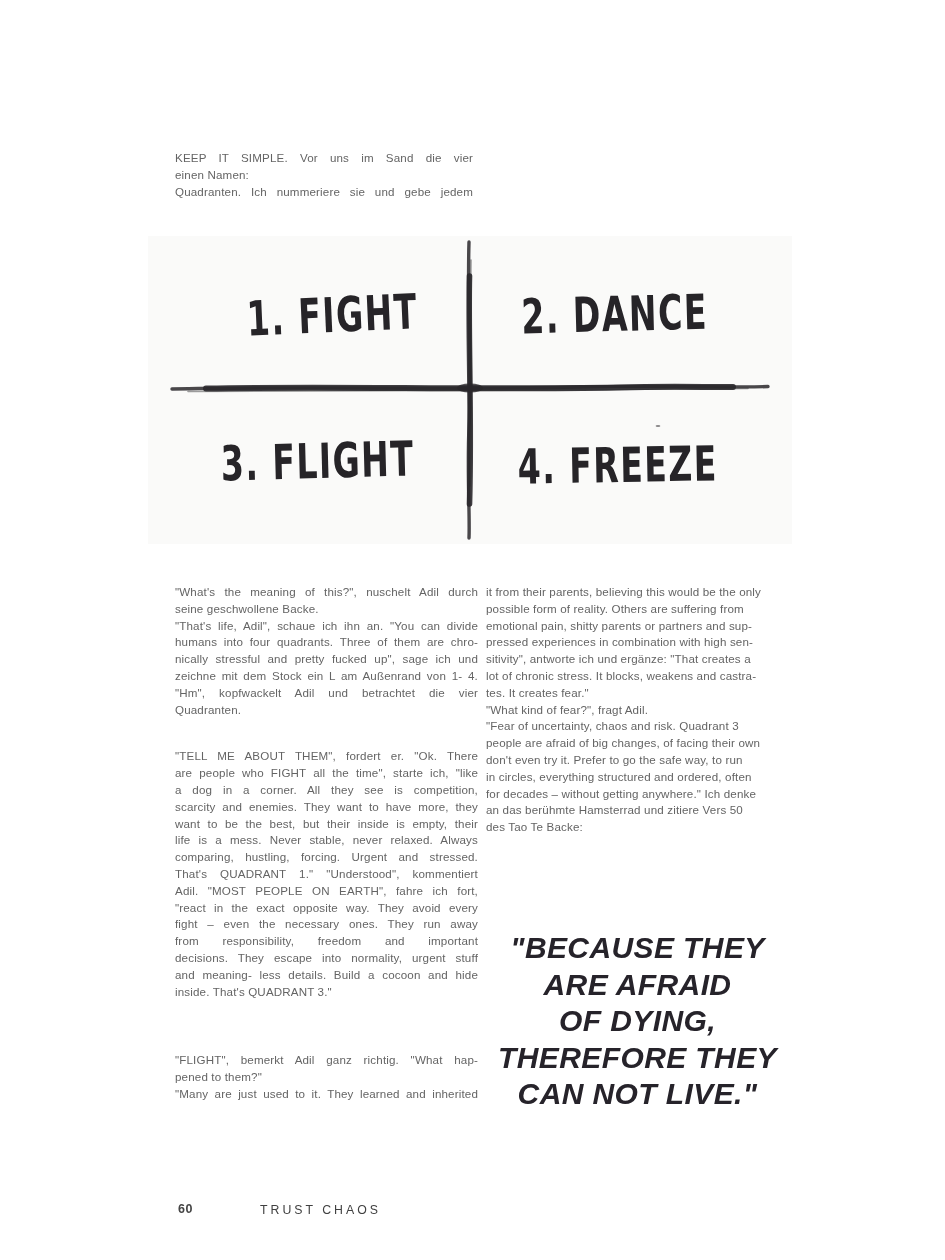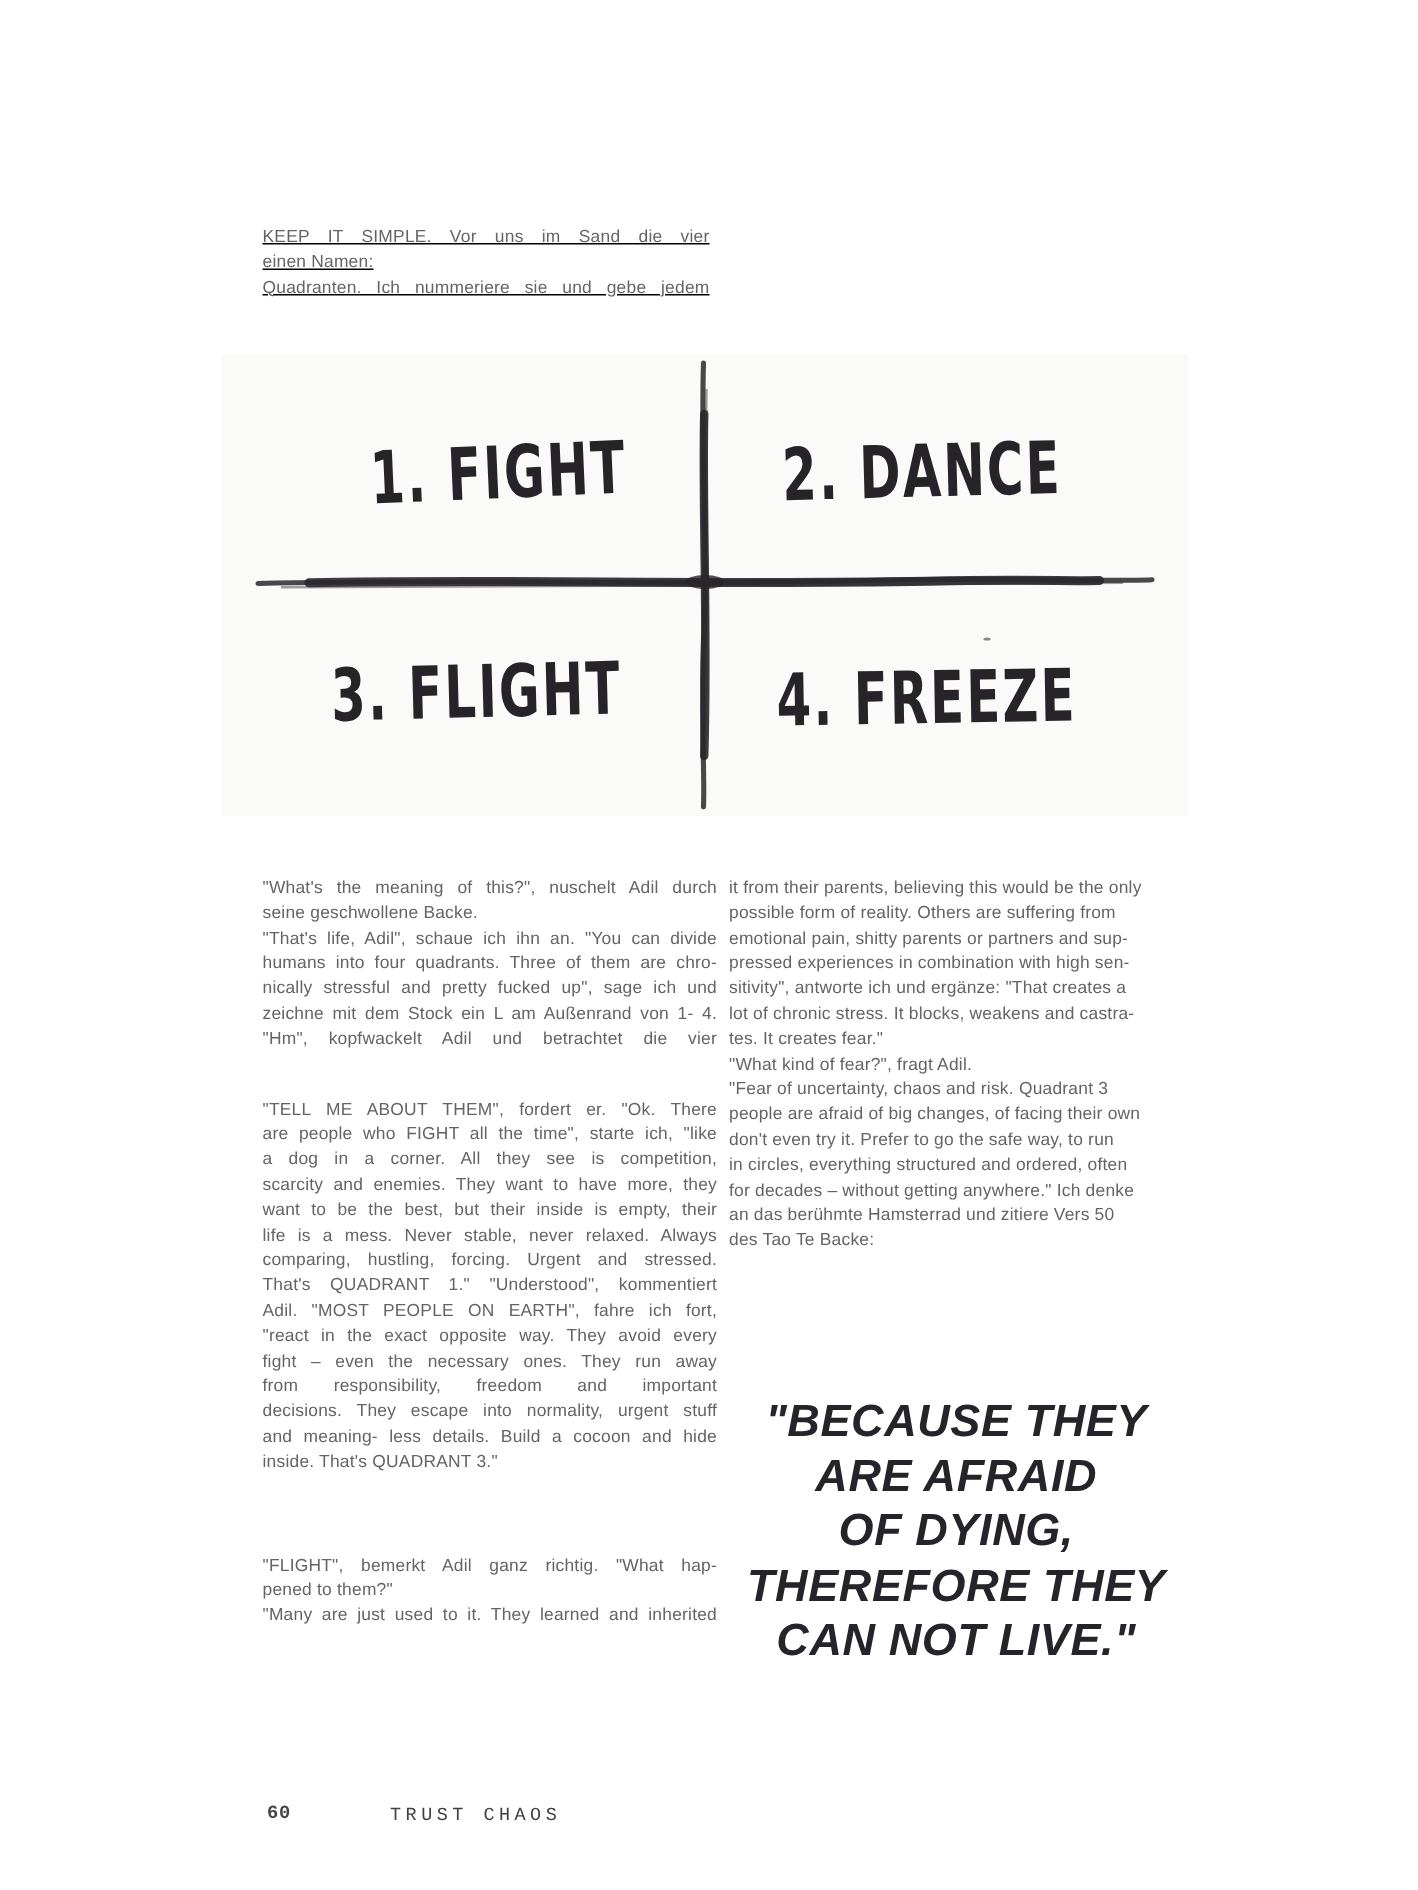--- a/index.html
+++ b/index.html
@@ -14,21 +14,21 @@
   
   .tline { line-height: 16.8px; white-space: normal; }
   .body-text .tline {
     font-size: 11.6px;
     color: #646464;
     letter-spacing: 0.15px;
   }
   .j { text-align: justify; text-align-last: justify; }
 
   .intro {
-    position: absolute; left: 175px; top: 150px; width: 298px; text-decoration: underline;
+    position: absolute; left: 175px; top: 150px; width: 298px;
   }
 
   .diagram {
     position: absolute; left: 148px; top: 236px; width: 644px; height: 308px;
     margin: 0;
   }
   .diagram svg { display: block; }
 
   .col-left  { position: absolute; left: 175px; top: 584px; width: 303px; }
   .col-right { position: absolute; left: 486px; top: 584px; width: 302px; }
@@ -40,21 +40,21 @@
     position: absolute; left: 465px; top: 930px; width: 345px;
     text-align: center;
     font-weight: bold; font-style: italic;
   }
   .quote .tline {
     font-size: 30px; line-height: 36.5px;
     color: #26232a; letter-spacing: 0.4px;
     white-space: nowrap;
   }
 
-  .footer { position: absolute; left: 175px; top: 1202px; width: 300px; height: 20px; font-family: Liberation Mono, monospace; }
+  .footer { position: absolute; left: 175px; top: 1202px; width: 300px; height: 20px; }
   .page-num {
     position: absolute; left: 3px; top: 0;
     font-weight: bold; font-size: 12.5px; color: #454545; letter-spacing: 0.5px;
   }
   .book-title {
     position: absolute; left: 85px; top: 0.5px;
     font-size: 12.3px; color: #404040; letter-spacing: 3px; white-space: nowrap;
   }
 </style>
 </head>
@@ -98,20 +98,21 @@
 
   <div class="col-left body-text">
     <div class="para">
         <div class="tline j">"What's the meaning of this?", nuschelt Adil durch</div>
         <div class="tline">seine geschwollene Backe.</div>
         <div class="tline j">"That's life, Adil", schaue ich ihn an. "You can divide</div>
         <div class="tline j">humans into four quadrants. Three of them are chro-</div>
         <div class="tline j">nically stressful and pretty fucked up", sage ich und</div>
         <div class="tline j">zeichne mit dem Stock ein L am Außenrand von 1- 4.</div>
         <div class="tline j">"Hm", kopfwackelt Adil und betrachtet die vier</div>
+        <div class="tline">Quadranten.</div>
       </div>
     <div class="para gap-md">
         <div class="tline j">"TELL ME ABOUT THEM", fordert er. "Ok. There</div>
         <div class="tline j">are people who FIGHT all the time", starte ich, "like</div>
         <div class="tline j">a dog in a corner. All they see is competition,</div>
         <div class="tline j">scarcity and enemies. They want to have more, they</div>
         <div class="tline j">want to be the best, but their inside is empty, their</div>
         <div class="tline j">life is a mess. Never stable, never relaxed. Always</div>
         <div class="tline j">comparing, hustling, forcing. Urgent and stressed.</div>
         <div class="tline j">That's QUADRANT 1." "Understood", kommentiert</div>

